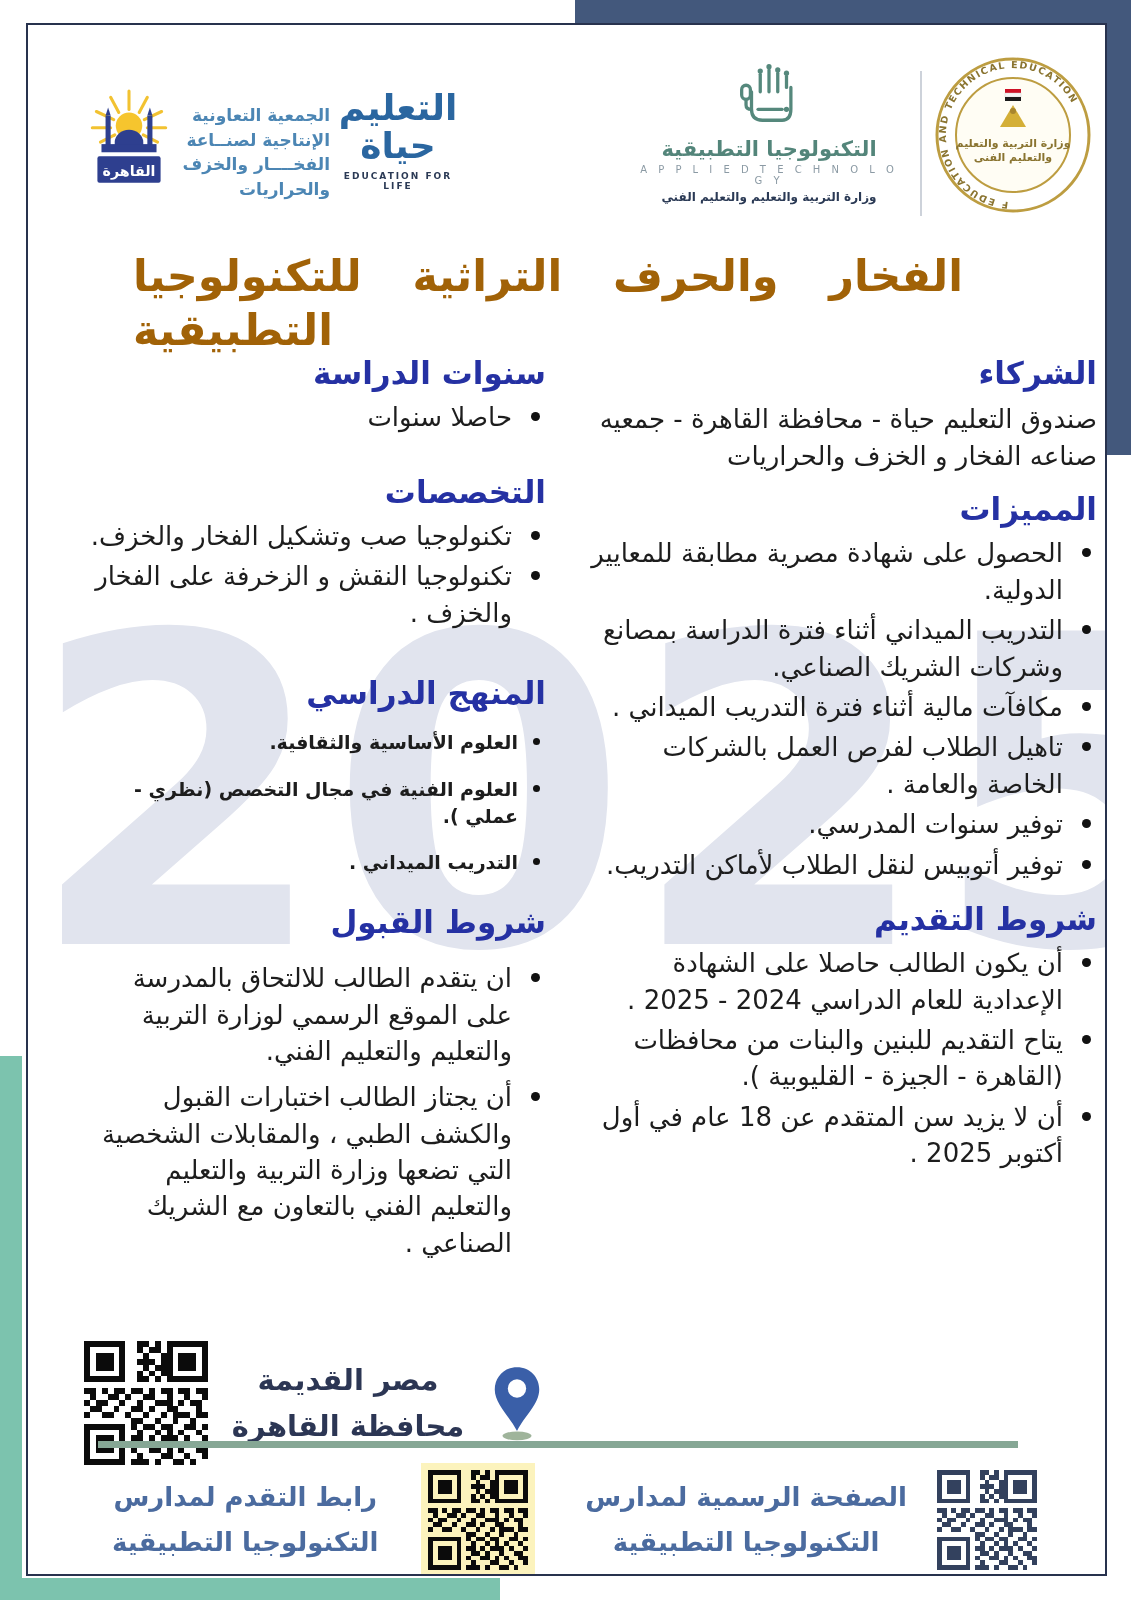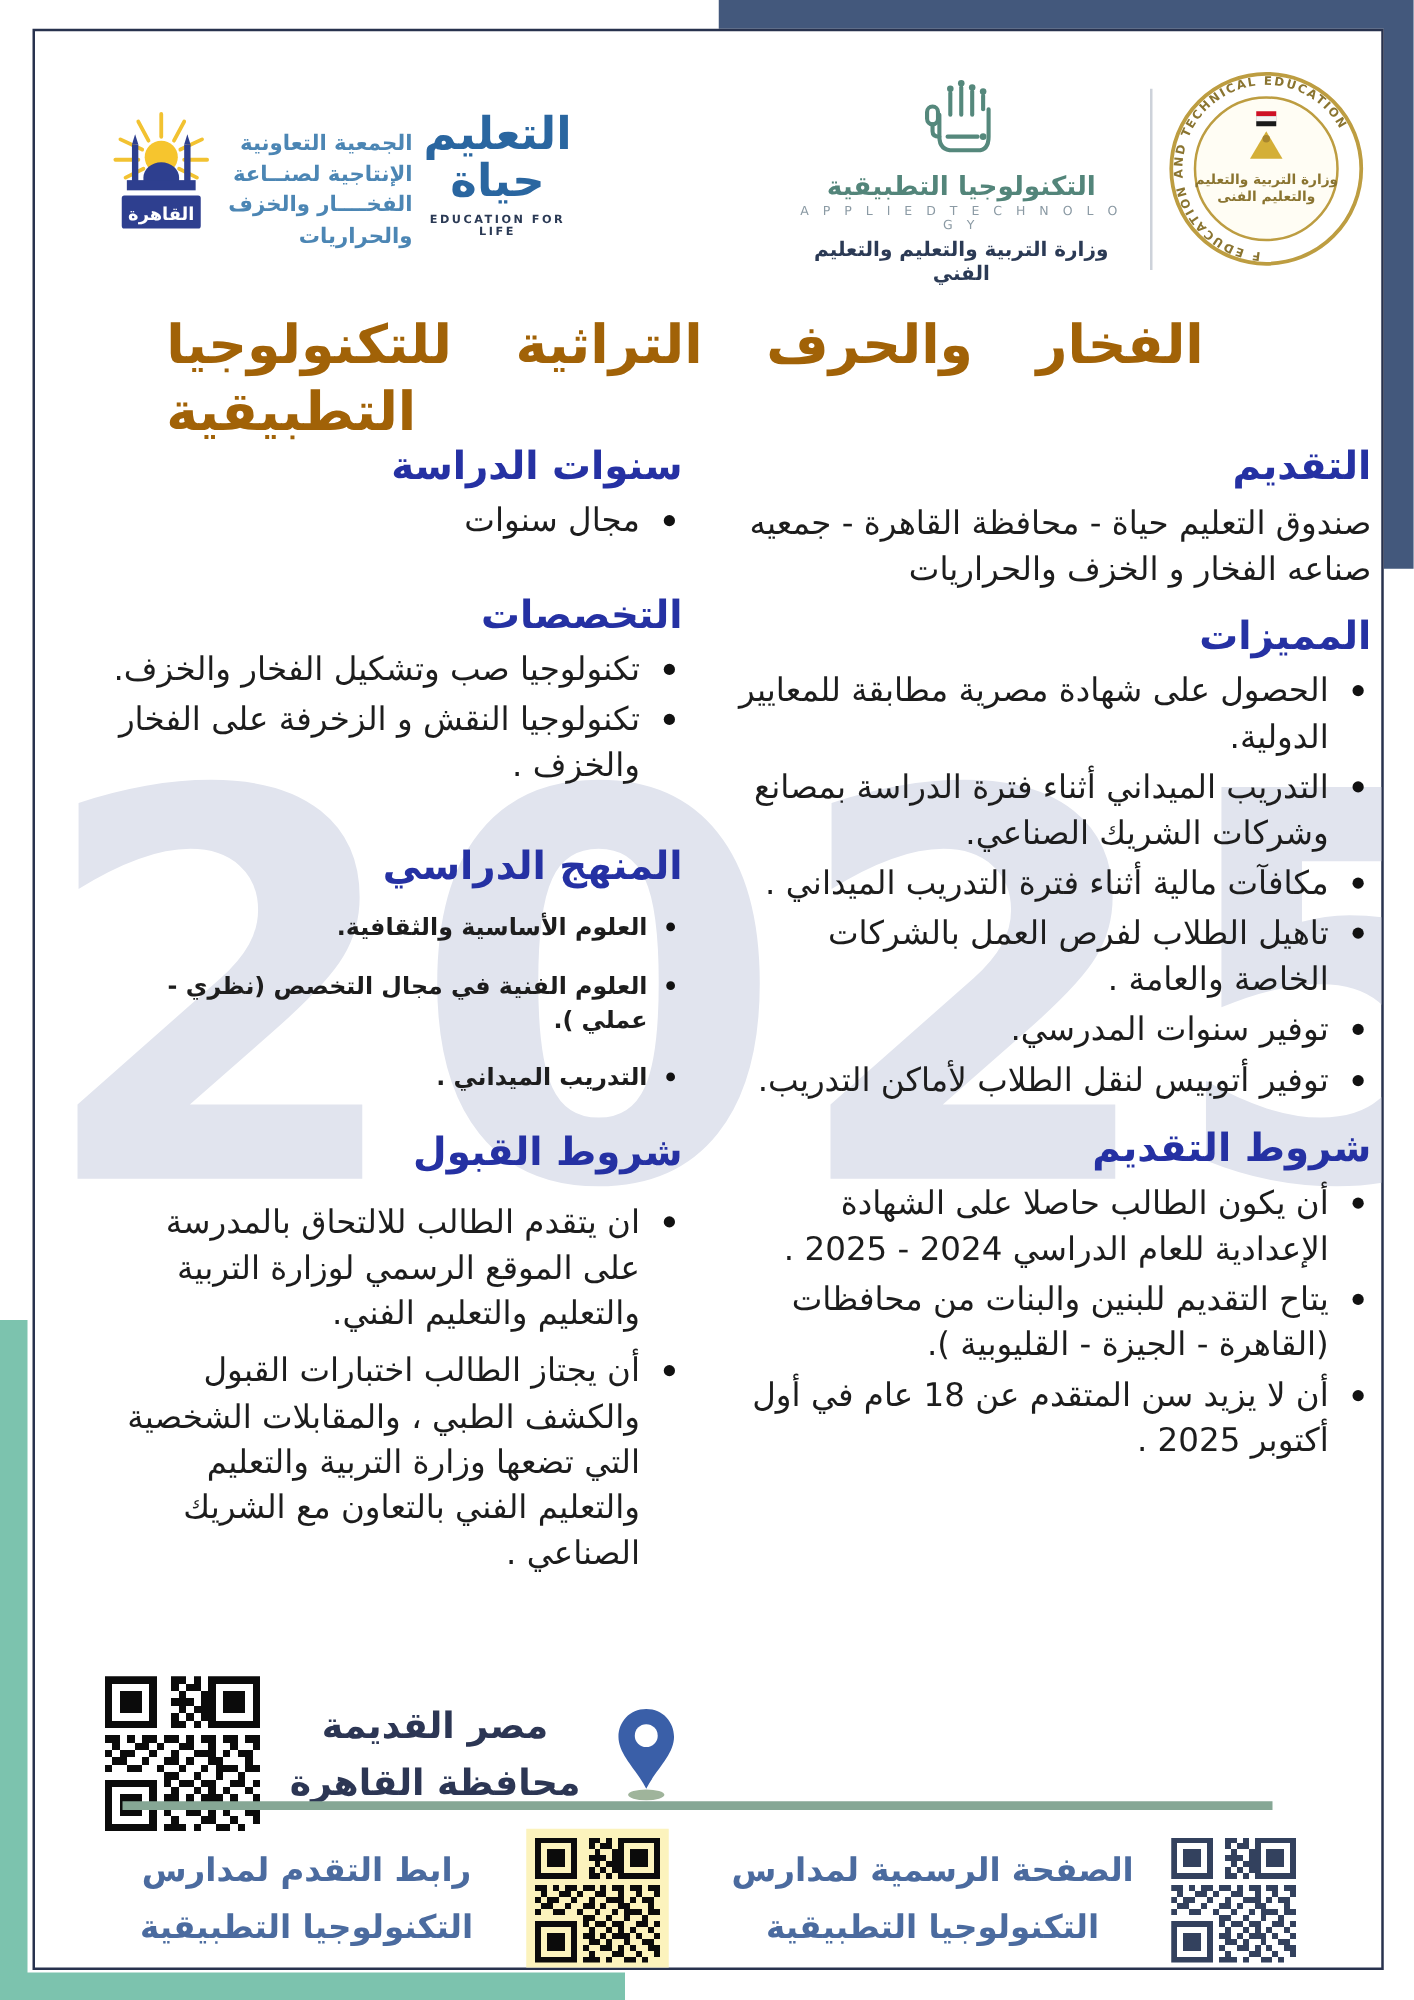--- a/index.html
+++ b/index.html
@@ -19,21 +19,21 @@
   
   .hdr{position:absolute;top:28px;left:0;right:0;height:190px;z-index:2;}
   .logo-cairo{position:absolute;left:58px;top:32px;}
   .logo-assoc{position:absolute;left:152px;top:50px;width:150px;direction:rtl;text-align:right;color:#4c86b4;font-weight:bold;font-size:17px;line-height:1.45;}
   .logo-taaleem{position:absolute;left:300px;top:36px;width:140px;text-align:center;}
   .taaleem-ar{direction:rtl;color:#2a66a0;font-weight:800;font-size:36px;line-height:1.05;}
   .taaleem-en{color:#2b3a55;font-size:9px;letter-spacing:2px;margin-top:6px;font-weight:bold;}
   .logo-atech{position:absolute;left:606px;top:6px;width:270px;text-align:center;}
   .atech-ar{direction:rtl;color:#53857a;font-weight:800;font-size:21px;margin-top:4px;}
   .atech-en{color:#8b9aa4;font-size:10px;letter-spacing:4px;margin-top:3px;}
-  .atech-min{direction:rtl;color:#2b3a55;font-weight:800;font-size:16px;margin-top:4px;}
+  .atech-min{direction:rtl;color:#2b3a55;font-weight:800;font-size:12px;margin-top:4px;}
   .hdr-vline{position:absolute;left:892px;top:18px;width:2px;height:145px;background:#cdd2da;}
   .logo-seal{position:absolute;left:905px;top:2px;}
 
   
   .title{position:absolute;top:225px;left:105px;width:830px;z-index:2;direction:rtl;font-size:43px;font-weight:800;color:#a16207;line-height:1.25;text-align:justify;text-align-last:left;}
 
   
   .columns{position:absolute;top:300px;left:56px;width:1013px;display:flex;direction:rtl;justify-content:space-between;z-index:2;}
   .col-right{width:508px;}
   .col-left{width:462px;}
@@ -272,21 +272,21 @@
           <text x="80" y="106" text-anchor="middle" font-size="11" font-weight="bold" fill="#8a7430">والتعليم الفنى</text>
         </svg>
       </div>
     </div>
 
     <div class="title">الفخار والحرف التراثية للتكنولوجيا التطبيقية</div>
 
     <div class="columns">
 
       <div class="col-right">
-        <div class="sec-h first">التقديم</div>
+        <div class="sec-h first">الشركاء</div>
         <div class="partners-text">صندوق التعليم حياة - محافظة القاهرة - جمعيه صناعه الفخار و الخزف والحراريات</div>
 
         <div class="sec-h mt-feat">المميزات</div>
         <ul class="blist">
             <li><span>الحصول على شهادة مصرية مطابقة للمعايير الدولية.</span></li>
             <li><span>التدريب الميداني أثناء فترة الدراسة بمصانع وشركات الشريك الصناعي.</span></li>
             <li><span>مكافآت مالية أثناء فترة التدريب الميداني .</span></li>
             <li><span>تاهيل الطلاب لفرص العمل بالشركات الخاصة والعامة .</span></li>
             <li><span>توفير سنوات المدرسي.</span></li>
             <li><span>توفير أتوبيس لنقل الطلاب لأماكن التدريب.</span></li>
@@ -296,21 +296,21 @@
         <ul class="blist">
             <li><span>أن يكون الطالب حاصلا على الشهادة الإعدادية للعام الدراسي 2024 - 2025 .</span></li>
             <li><span>يتاح التقديم للبنين والبنات من محافظات (القاهرة - الجيزة - القليوبية ).</span></li>
             <li><span>أن لا يزيد سن المتقدم عن 18 عام في أول أكتوبر 2025 .</span></li>
           </ul>
       </div>
 
       <div class="col-left">
         <div class="sec-h first">سنوات الدراسة</div>
         <ul class="blist">
-            <li><span>مجال سنوات</span></li>
+            <li><span>حاصلا سنوات</span></li>
           </ul>
 
         <div class="sec-h mt-spec">التخصصات</div>
         <ul class="blist">
             <li><span>تكنولوجيا صب وتشكيل الفخار والخزف.</span></li>
             <li><span>تكنولوجيا النقش و الزخرفة على الفخار والخزف .</span></li>
           </ul>
 
         <div class="sec-h mt-curr">المنهج الدراسي</div>
         <ul class="blist small">

